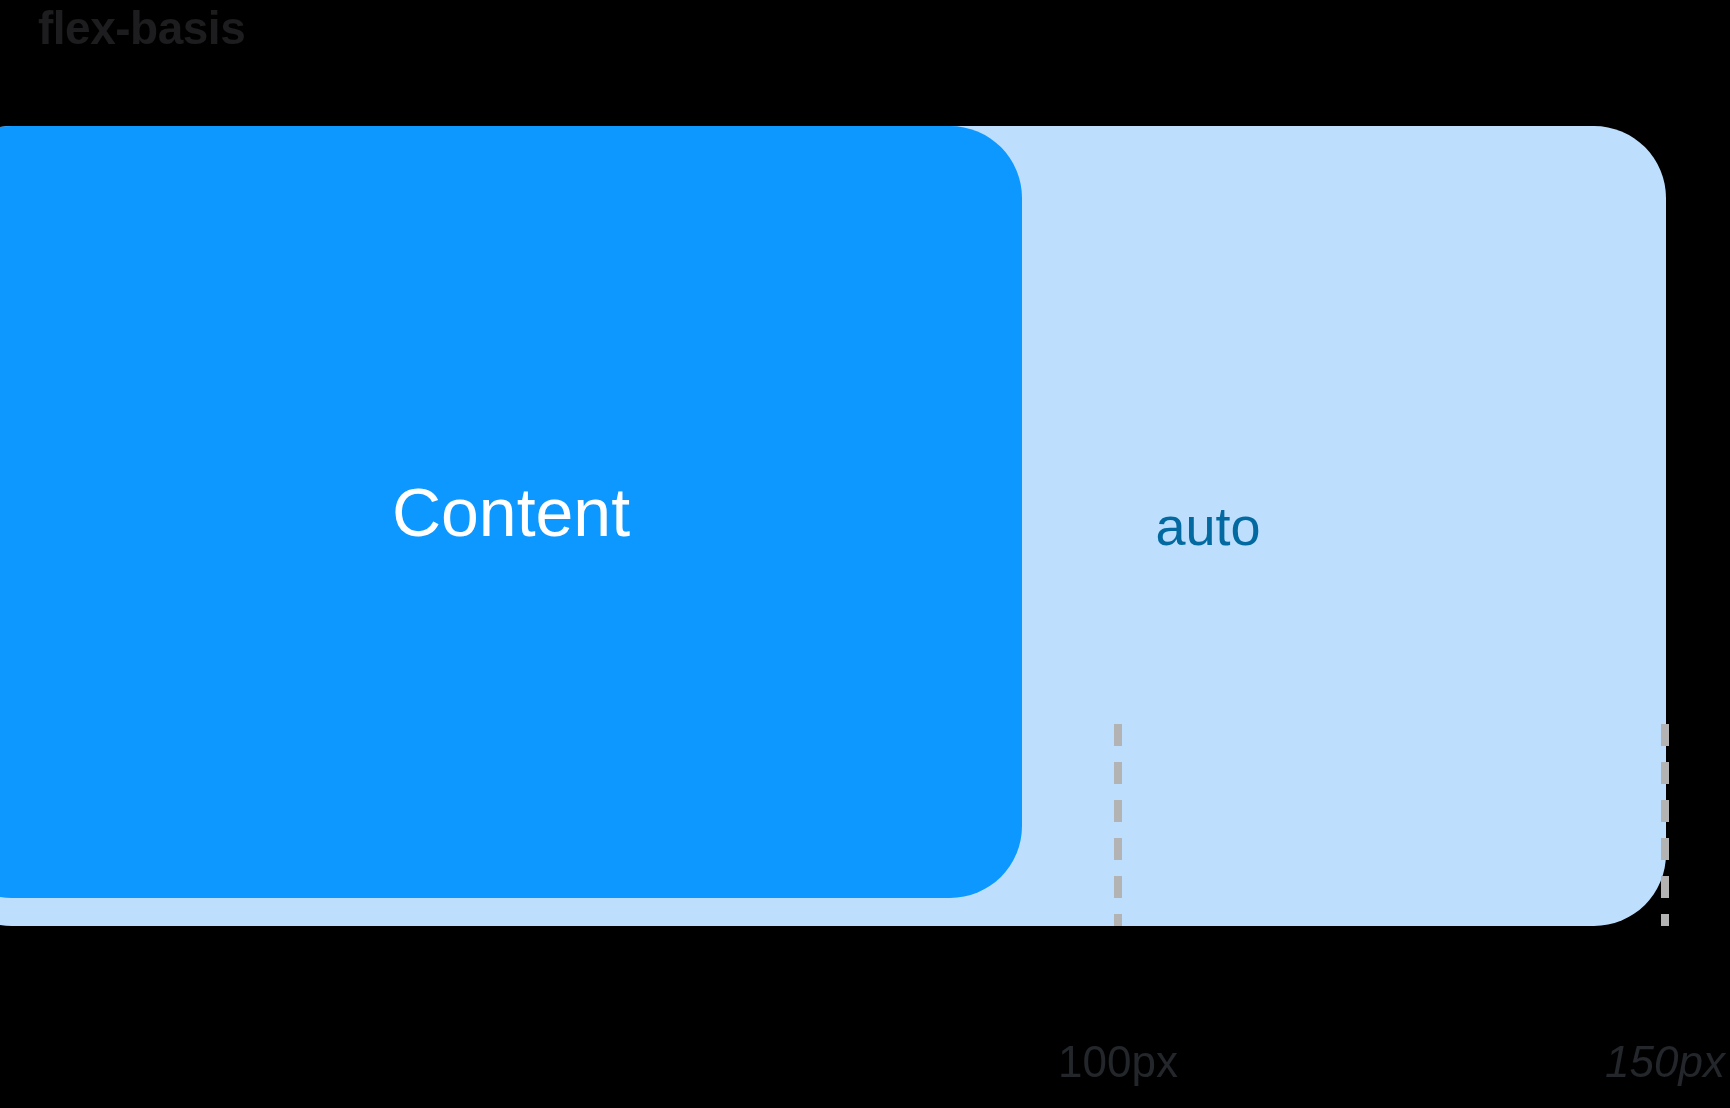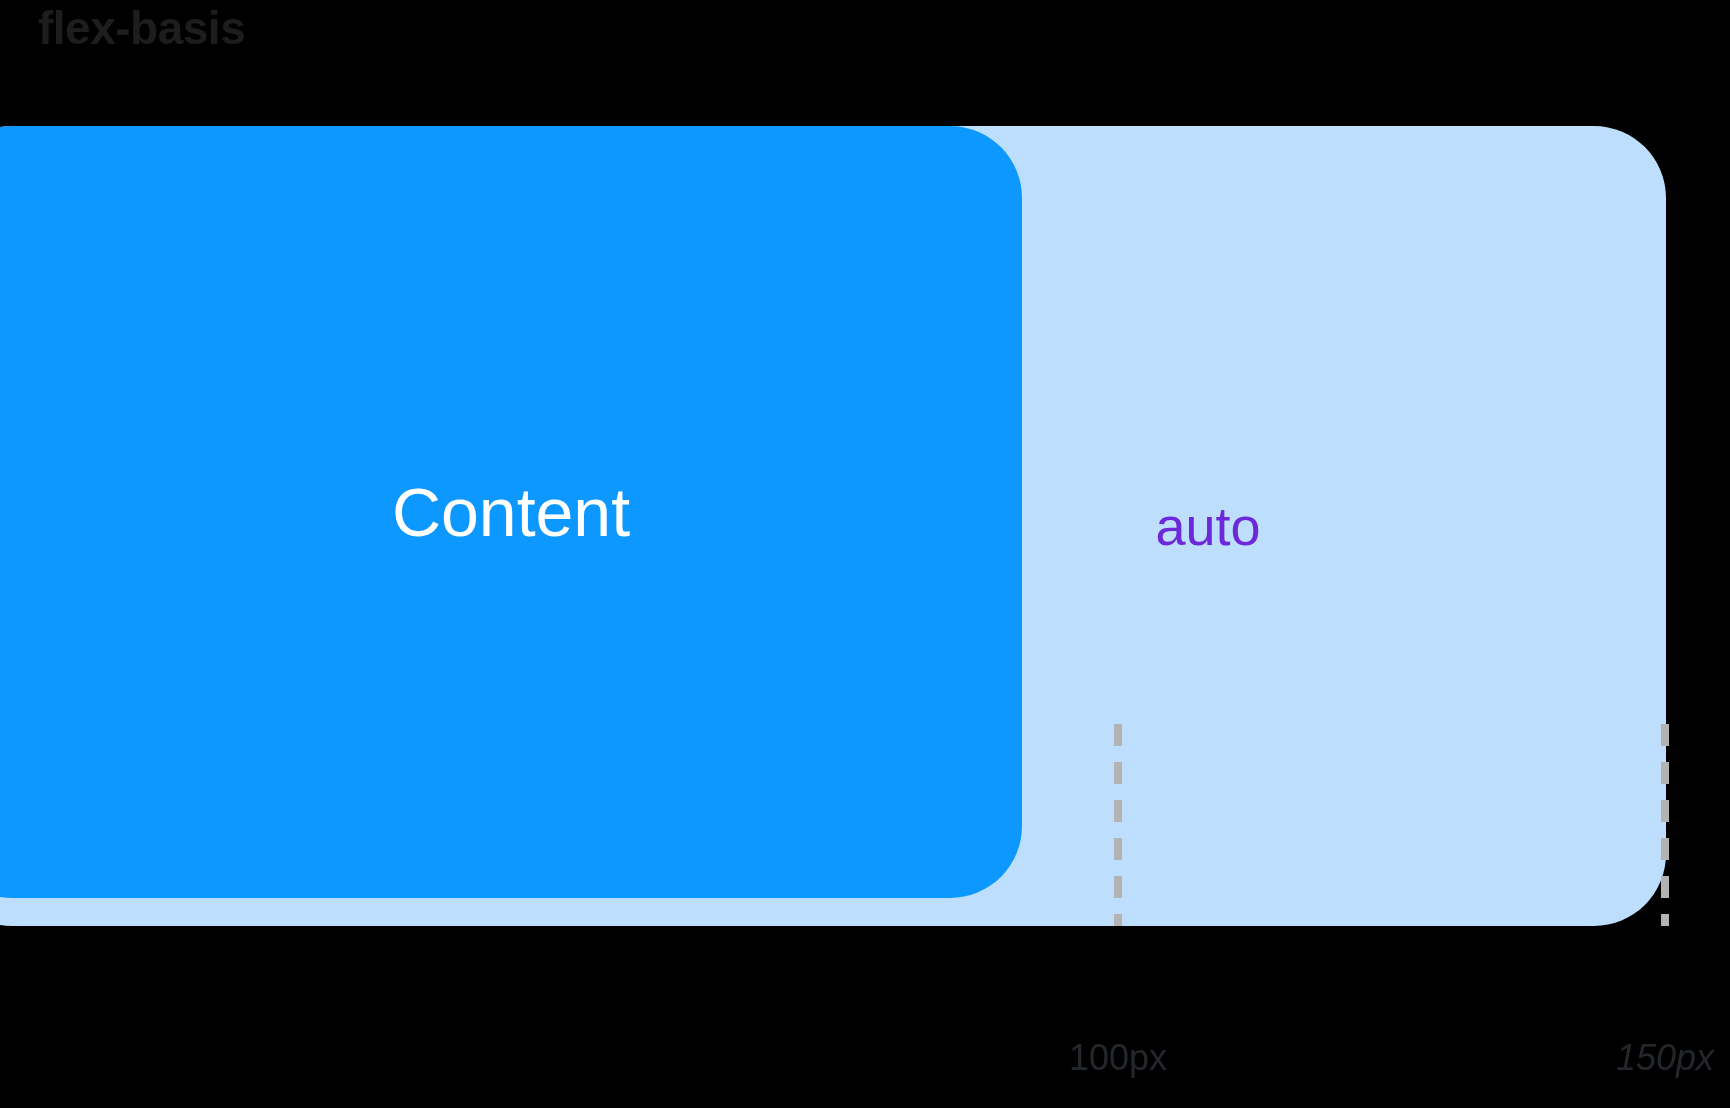--- a/index.html
+++ b/index.html
@@ -52,21 +52,21 @@
   #basis-track .box-label {
     position: absolute;
     left: 1082px;
     top: 0;
     width: 372px;
     height: 100%;
     display: flex;
     align-items: center;
     justify-content: center;
     font-size: 54px;
-    color: #6d28d9;
+    color: #0369a1;
     letter-spacing: 0px;
   }
 
   #content-box {
     left: -60px;
     top: 126px;
     width: 1082px;
     height: 772px;
     border-radius: 72px;
     background: #0d98ff;
@@ -94,21 +94,21 @@
     background-size: 8px 38px;
     background-repeat: repeat-y;
   }
   #measure-line-100 { left: 1114px; }
   #measure-line-150 { left: 1661px; }
 
   
   .measure-label {
     position: absolute;
     top: 1036px;
-    font-size: 36px;
+    font-size: 44px;
     color: #23262a;
     white-space: nowrap;
     line-height: 1.2;
     text-align: right;
   }
   #measure-label-100 {
     left: 1118px;
     transform: translateX(-50%);
   }
   #measure-label-150 {

